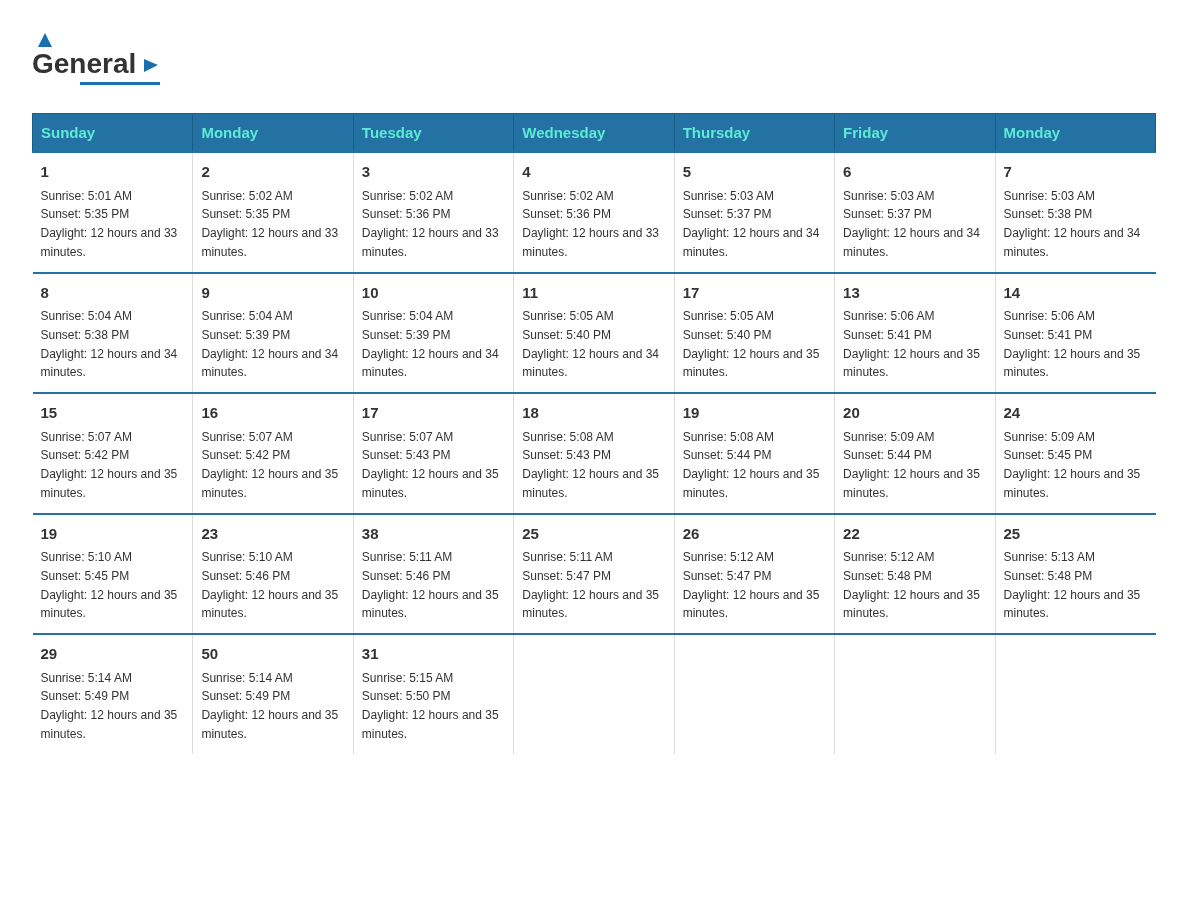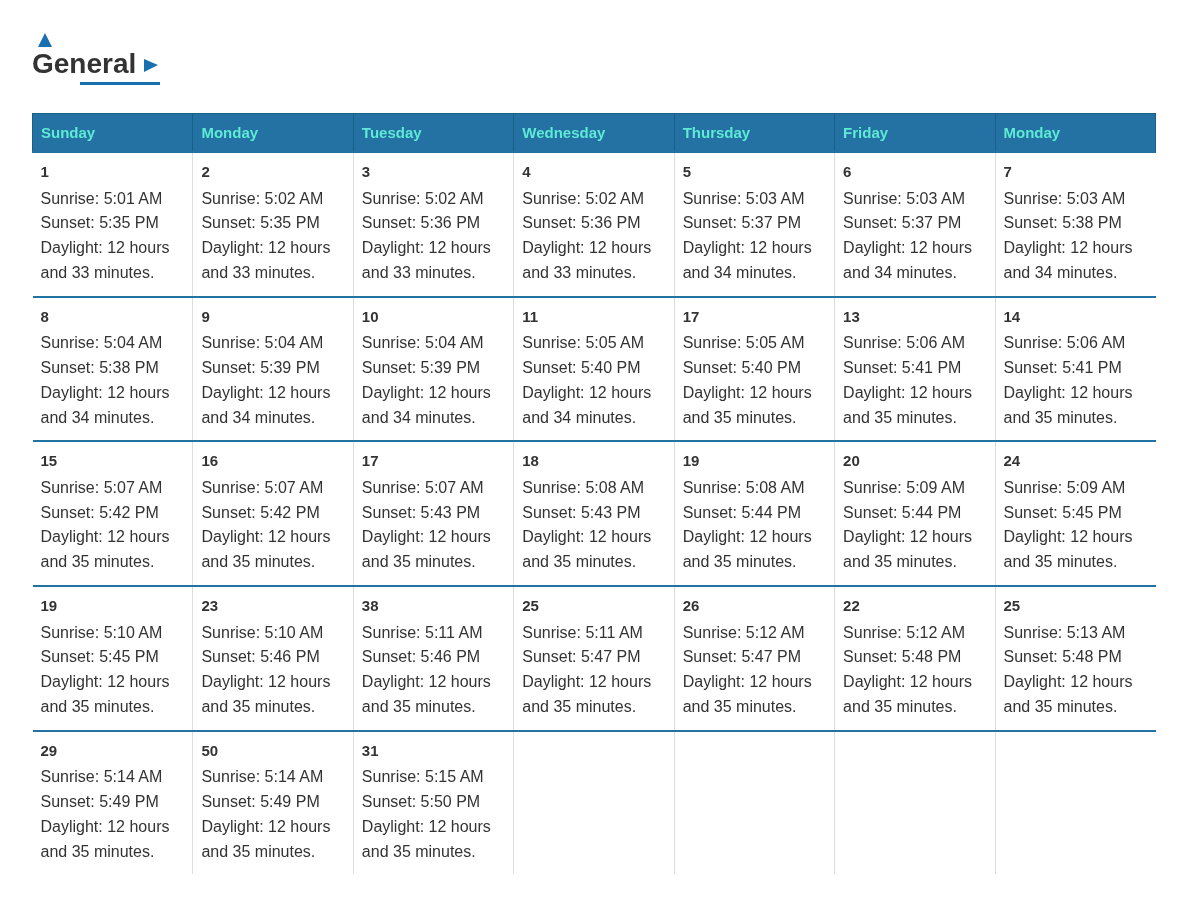--- a/index.html
+++ b/index.html
@@ -78,21 +78,21 @@
       line-height: 1.5;
     }
     tbody td:last-child { border-right: none; }
     .day-num {
       font-size: 15px;
       font-weight: 600;
       display: block;
       margin-bottom: 3px;
     }
     .day-info {
-      font-size: 16px;
+      font-size: 12px;
       color: #333;
       line-height: 1.55;
     }
   </style>
 </head>
 <body>
 
 <div class="header-area">
   <div class="logo-area">
     <div class="logo-text">

